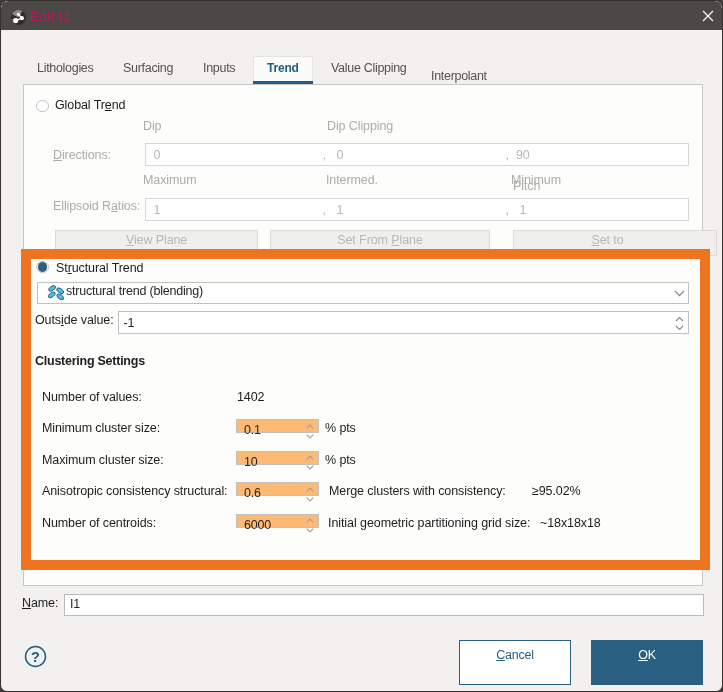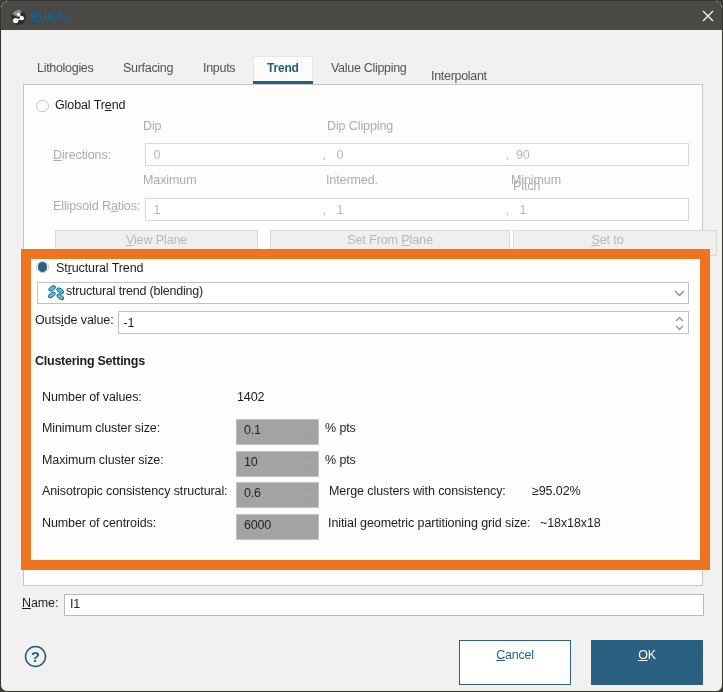--- a/index.html
+++ b/index.html
@@ -3,42 +3,42 @@
 <meta charset="utf-8">
 <style>
   html,body{margin:0;padding:0;}
   body{width:723px;height:692px;background:#3e3c39;font-family:"Liberation Sans",sans-serif;overflow:hidden;}
   #dlg{position:absolute;left:0;top:0;width:721px;height:690px;border:1px solid #35332f;
        border-radius:8px 8px 7px 7px;background:#f2f1f0;overflow:hidden;}
   .abs{position:absolute;}
   .lbl{position:absolute;font-size:12.5px;line-height:18px;height:18px;letter-spacing:-0.1px;color:#1d1d1d;white-space:nowrap;}
   .dis{color:#adacab;}
   .titlebar{position:absolute;left:0;top:0;width:100%;height:29px;background:#4b4946;border-radius:7px 7px 0 0;}
-  .titletxt{position:absolute;left:29px;top:8px;font-size:13.5px;color:#0369a1;letter-spacing:0.4px;}
+  .titletxt{position:absolute;left:29px;top:8px;font-size:13.5px;color:#be185d;letter-spacing:0.4px;}
   
   .tab{position:absolute;top:58px;height:18px;font-size:12.5px;line-height:18px;letter-spacing:-0.3px;color:#54524e;font-weight:500;}
   #seltab{position:absolute;left:251.5px;top:55px;width:60px;height:28px;background:#fbfbfa;border:1px solid #e6e5e4;border-bottom:none;box-sizing:border-box;}
   #selbar{position:absolute;left:251.5px;top:79.5px;width:60px;height:4px;background:#215e80;}
   #pane{position:absolute;left:22px;top:83px;width:680px;height:502px;background:#fdfdfc;border:1px solid #c7c6c5;box-sizing:border-box;}
   
   .radio{position:absolute;width:12.5px;height:12.5px;border-radius:50%;background:#fff;box-sizing:border-box;}
   .radio.off{border:1px solid #c7c6c5;}
   .radio.on{border:1px solid #bfccd6;}
   .radio.on::after{content:"";position:absolute;left:0.5px;top:0.5px;width:9.5px;height:9.5px;border-radius:50%;background:#2d5f7f;}
   
   .inp{position:absolute;background:#fff;box-sizing:border-box;border:1px solid #c2c1c0;}
   .inp.dis{border:1px solid #d8d7d6;}
   .val{position:absolute;font-size:12.5px;letter-spacing:-0.2px;color:#262626;}
   .valdis{position:absolute;font-size:12.5px;color:#b8b7b6;}
   .gbtn{position:absolute;background:#f0efee;border:1px solid #dbdad9;box-sizing:border-box;color:#b9b8b7;
         font-size:12.5px;text-align:center;letter-spacing:-0.1px;}
   
   #orange{position:absolute;left:19.5px;top:247.9px;width:689px;height:321.2px;border:10px solid #ee7422;box-sizing:border-box;background:#fdfdfc;}
   .chev{position:absolute;}
-  .spin{position:absolute;width:82.5px;height:26px;background:#a3a3a3;border:1px solid #c2c1c0;box-sizing:border-box;}
+  .spin{position:absolute;width:82.5px;height:14px;background:#fdba74;border:1px solid #c2c1c0;box-sizing:border-box;}
   .spin .v{position:absolute;left:7px;top:3px;font-size:12.5px;color:#262626;letter-spacing:-0.2px;}
   .btn{position:absolute;top:639px;height:45px;box-sizing:border-box;font-size:12.5px;text-align:center;line-height:29px;letter-spacing:-0.2px;}
 </style>
 </head>
 <body>
 <div id="dlg">
 
   <div class="titlebar"></div>
   <svg class="abs" style="left:10px;top:9px" width="15" height="15" viewBox="0 0 15 15">
     <circle cx="7.5" cy="7.5" r="7.5" fill="#2e2c29"></circle>
@@ -78,21 +78,21 @@
   <div class="valdis" style="left:504.5px;top:146.5px;">,&nbsp;&nbsp;90</div>
   <div class="lbl dis" style="left:142px;top:170px;">Maximum</div>
   <div class="lbl dis" style="left:325px;top:170px;">Intermed.</div>
   <div class="lbl dis" style="left:510px;top:170px;">Minimum</div>
   <div class="lbl dis" style="left:52px;top:196px;">Ellipsoid R<u>a</u>tios:</div>
   <div class="inp dis" style="left:144px;top:197px;width:544px;height:23px;"></div>
   <div class="valdis" style="left:152.5px;top:201.5px;">1</div>
   <div class="valdis" style="left:321.5px;top:201.5px;">,&nbsp;&nbsp;&nbsp;1</div>
   <div class="valdis" style="left:504.5px;top:201.5px;">,&nbsp;&nbsp;&nbsp;1</div>
   <div class="gbtn" style="left:53.8px;top:229px;width:203.5px;height:26px;line-height:19px;"><u>V</u>iew Plane</div>
-  <div class="gbtn" style="left:269px;top:229px;width:240px;height:26px;line-height:19px;">Set From <u>P</u>lane</div>
+  <div class="gbtn" style="left:269px;top:229px;width:220px;height:26px;line-height:19px;">Set From <u>P</u>lane</div>
   <div class="gbtn" style="left:512px;top:229px;width:204px;height:26px;line-height:19px;padding-right:15px;"><u>S</u>et to</div>
 
   <div id="orange"></div>
 
   <div class="radio on" style="left:35px;top:259.8px;"></div>
   <div class="lbl" style="left:55px;top:258px;">St<u>r</u>uctural Trend</div>
   <div class="inp" style="left:35.5px;top:280.5px;width:652.5px;height:22.5px;"></div>
   <svg class="abs" style="left:46px;top:284px" width="18" height="16" viewBox="0 0 18 16">
     <g stroke="#1d5d80" stroke-width="0.9" fill="#58bbda">
       <ellipse cx="5.1" cy="3.4" rx="3.8" ry="2.1" transform="rotate(-35 5.1 3.4)"></ellipse>

